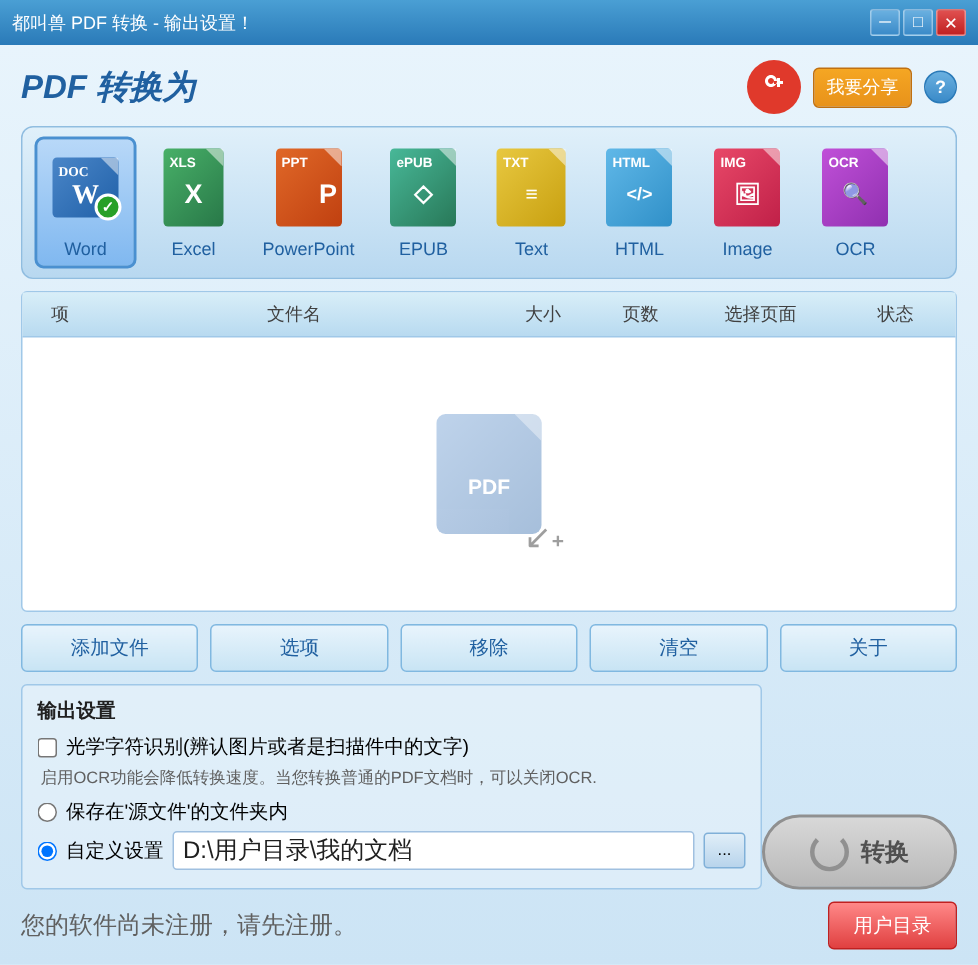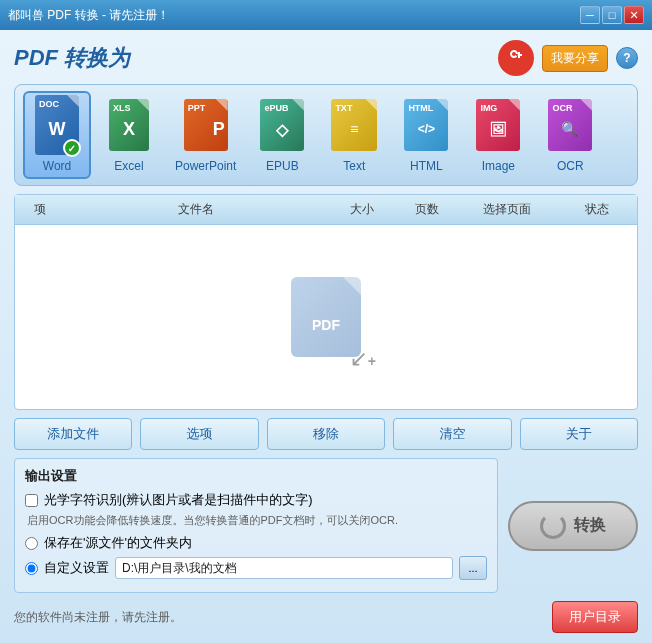--- a/index.html
+++ b/index.html
@@ -291,42 +291,42 @@
       display: flex;
       align-items: center;
       gap: 6px;
       margin-bottom: 4px;
     }
     .path-input {
       flex: 1;
       border: 1px solid #a0c0e0;
       border-radius: 3px;
       padding: 3px 6px;
-      font-size: 12px;
+      font-size: 16px;
       background: white;
       color: #202020;
     }
     .browse-btn {
       width: 28px; height: 24px;
       border: 1px solid #80b0d8;
       border-radius: 3px;
       background: linear-gradient(to bottom, #e0eef8, #b8d4ec);
       cursor: pointer;
       font-size: 11px;
       display: flex; align-items: center; justify-content: center;
     }
 
     
     .bottom-row {
       display: flex;
       align-items: center;
       justify-content: space-between;
     }
     .reg-notice {
-      font-size: 12px;
+      font-size: 16px;
       color: #606060;
     }
     .convert-btn {
       width: 130px; height: 50px;
       background: linear-gradient(to bottom, #d8d8d8, #b8b8b8);
       border: 2px solid #909090;
       border-radius: 28px;
       display: flex;
       align-items: center;
       justify-content: center;
@@ -349,21 +349,21 @@
     }
 
     input[type="radio"], input[type="checkbox"] {
       cursor: pointer;
     }
   </style>
 </head>
 <body>
 
 <div class="title-bar">
-  <span class="title-bar-title">都叫兽 PDF 转换 - 请先注册！</span>
+  <span class="title-bar-title">都叫兽 PDF 转换 - 输出设置！</span>
   <div class="title-bar-controls">
     <button class="title-btn">─</button>
     <button class="title-btn">□</button>
     <button class="title-btn close">✕</button>
   </div>
 </div>
 
 <div class="main">
 
   <div class="header-row">
@@ -376,21 +376,21 @@
       </div>
       <button class="share-btn">我要分享</button>
       <button class="help-btn">?</button>
     </div>
   </div>
 
   <div class="format-bar">
 
     <div class="format-item active">
       <div class="format-icon">
-        <div class="file-shape file-word" style="width:44px;height:60px;">
+        <div class="file-shape file-word" style="width:44px;height:40px;font-family:Liberation Serif, serif;">
           <span class="file-type-label">DOC</span>
           <span style="color:white;font-size:18px;font-weight:bold;margin-top:8px;">W</span>
           <div class="check-badge">✓</div>
         </div>
       </div>
       <span class="format-label">Word</span>
     </div>
 
     <div class="format-item">
       <div class="format-icon">
@@ -485,21 +485,21 @@
   </div>
 
   <div class="toolbar">
     <button class="toolbar-btn">添加文件</button>
     <button class="toolbar-btn">选项</button>
     <button class="toolbar-btn">移除</button>
     <button class="toolbar-btn">清空</button>
     <button class="toolbar-btn">关于</button>
   </div>
 
-  <div style="display:flex;gap:10px;align-items:center;">
+  <div style="display:flex;align-items:flex-end;">
     <div class="output-settings" style="flex:1;">
       <div class="output-title">输出设置</div>
       <div class="checkbox-row">
         <input type="checkbox" id="ocr-cb" style="">
         <label for="ocr-cb">光学字符识别(辨认图片或者是扫描件中的文字)</label>
       </div>
       <div class="note-text">启用OCR功能会降低转换速度。当您转换普通的PDF文档时，可以关闭OCR.</div>
       <div class="radio-row">
         <input type="radio" name="savepath" id="src-radio" style="">
         <label for="src-radio">保存在'源文件'的文件夹内</label>

